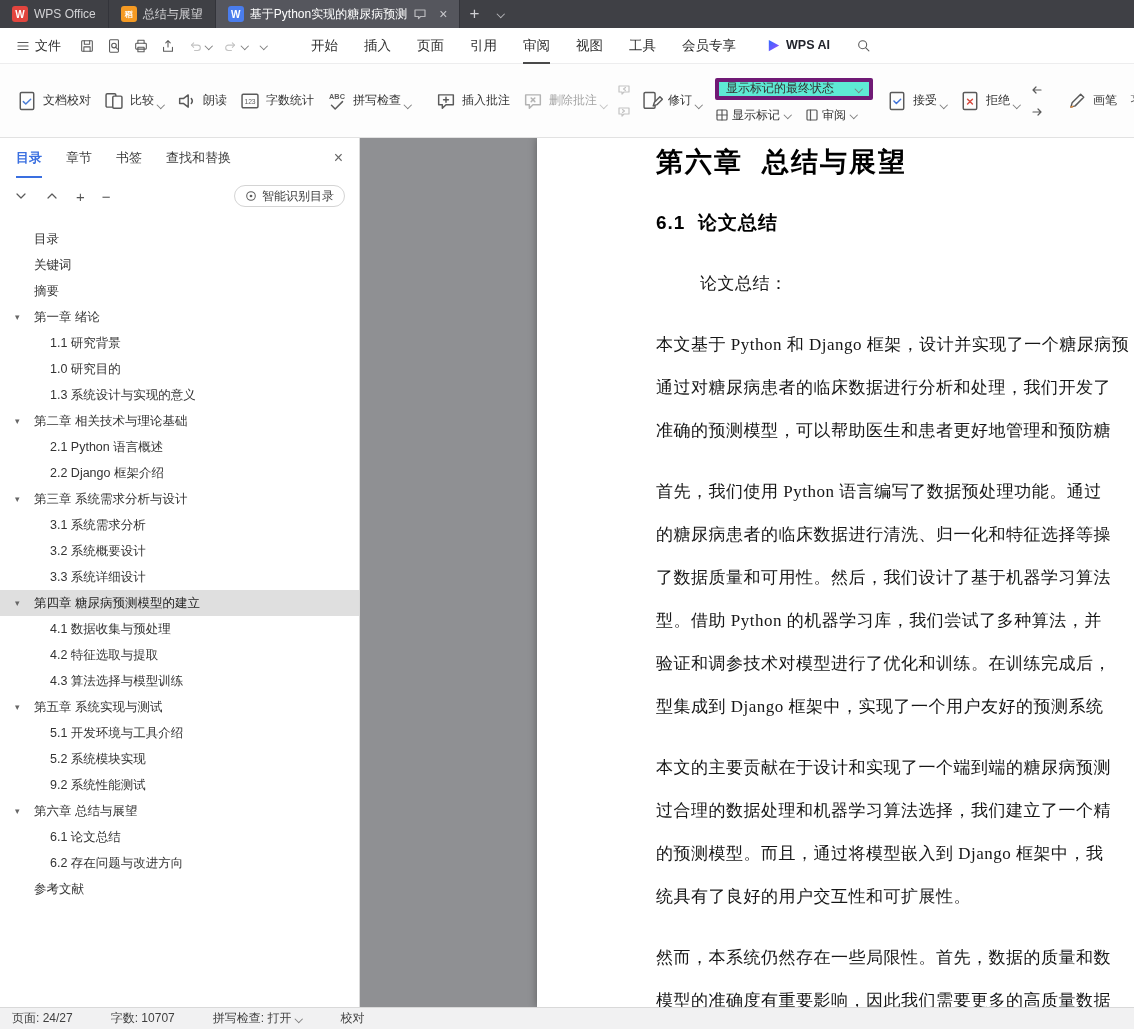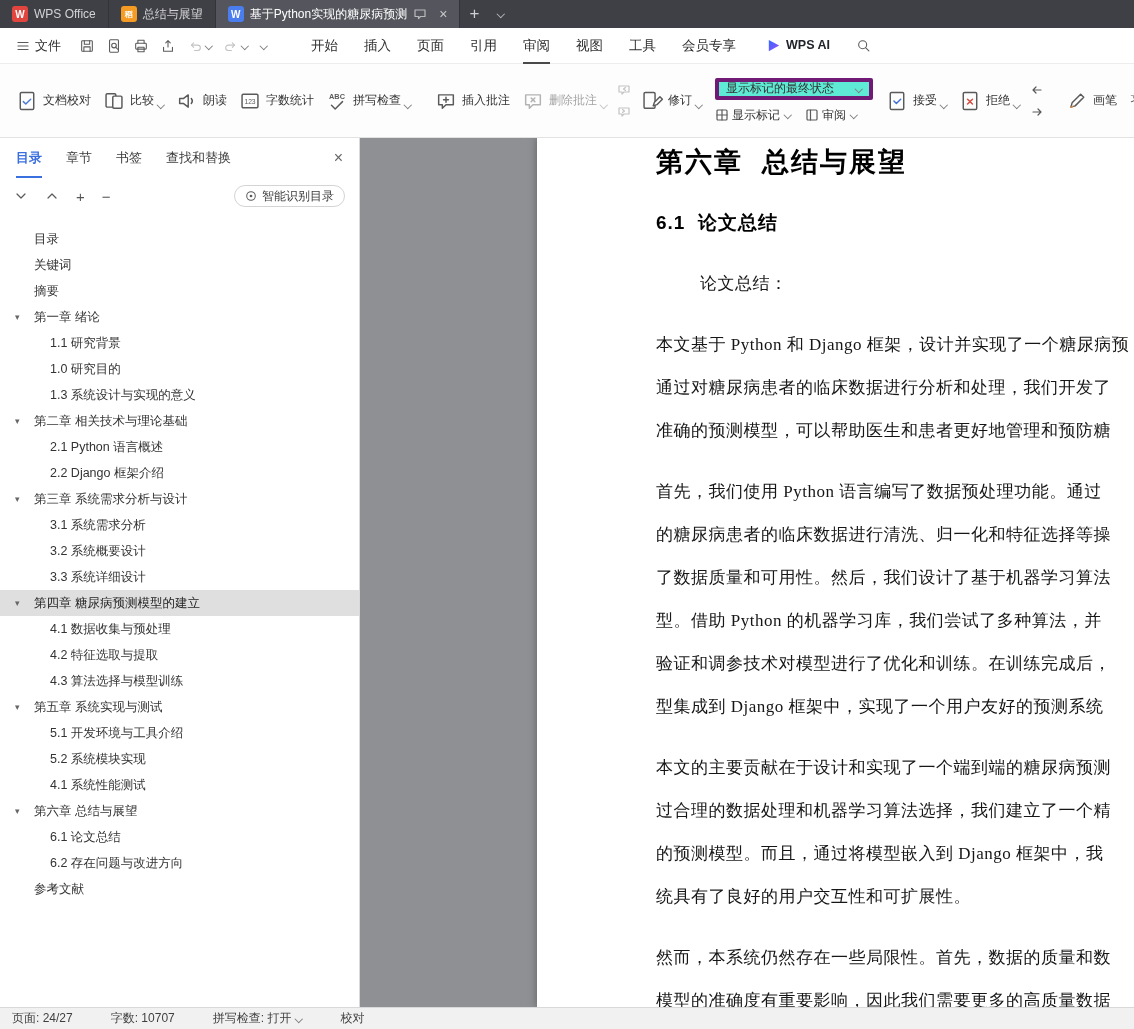--- a/index.html
+++ b/index.html
@@ -497,21 +497,21 @@
           <span class="tri">▾</span>
           <span class="tlabel">第五章 系统实现与测试</span>
         </div>
       <div class="trow child">
           <span class="tlabel">5.1 开发环境与工具介绍</span>
         </div>
       <div class="trow child">
           <span class="tlabel">5.2 系统模块实现</span>
         </div>
       <div class="trow child">
-          <span class="tlabel">4.1 系统性能测试</span>
+          <span class="tlabel">9.2 系统性能测试</span>
         </div>
       <div class="trow">
           <span class="tri">▾</span>
           <span class="tlabel">第六章 总结与展望</span>
         </div>
       <div class="trow child">
           <span class="tlabel">6.1 论文总结</span>
         </div>
       <div class="trow child">
           <span class="tlabel">6.2 存在问题与改进方向</span>

